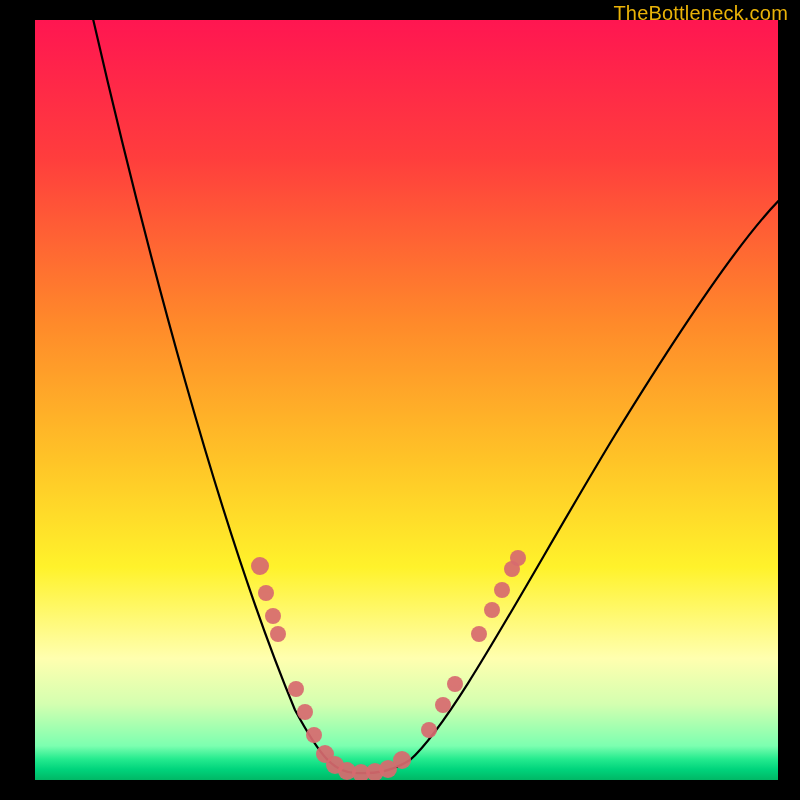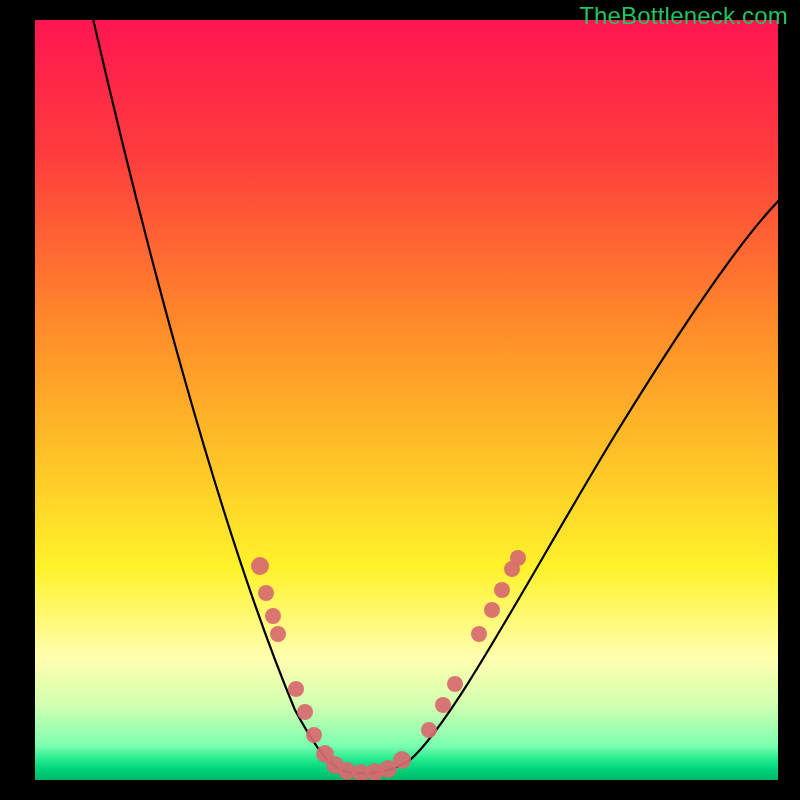--- a/index.html
+++ b/index.html
@@ -24,22 +24,22 @@
     left: 35px;
     top: 20px;
     width: 743px;
     height: 760px;
     overflow: hidden;
   }
   .watermark {
     position: absolute;
     top: 2px;
     right: 12px;
-    color: #22c55e;
-    font-size: 24px;
+    color: #eab308;
+    font-size: 20px;
     font-weight: 400;
     letter-spacing: 0.2px;
     z-index: 30;
   }
   svg.curve {
     position: absolute;
     left: 0;
     top: 0;
     z-index: 20;
   }

